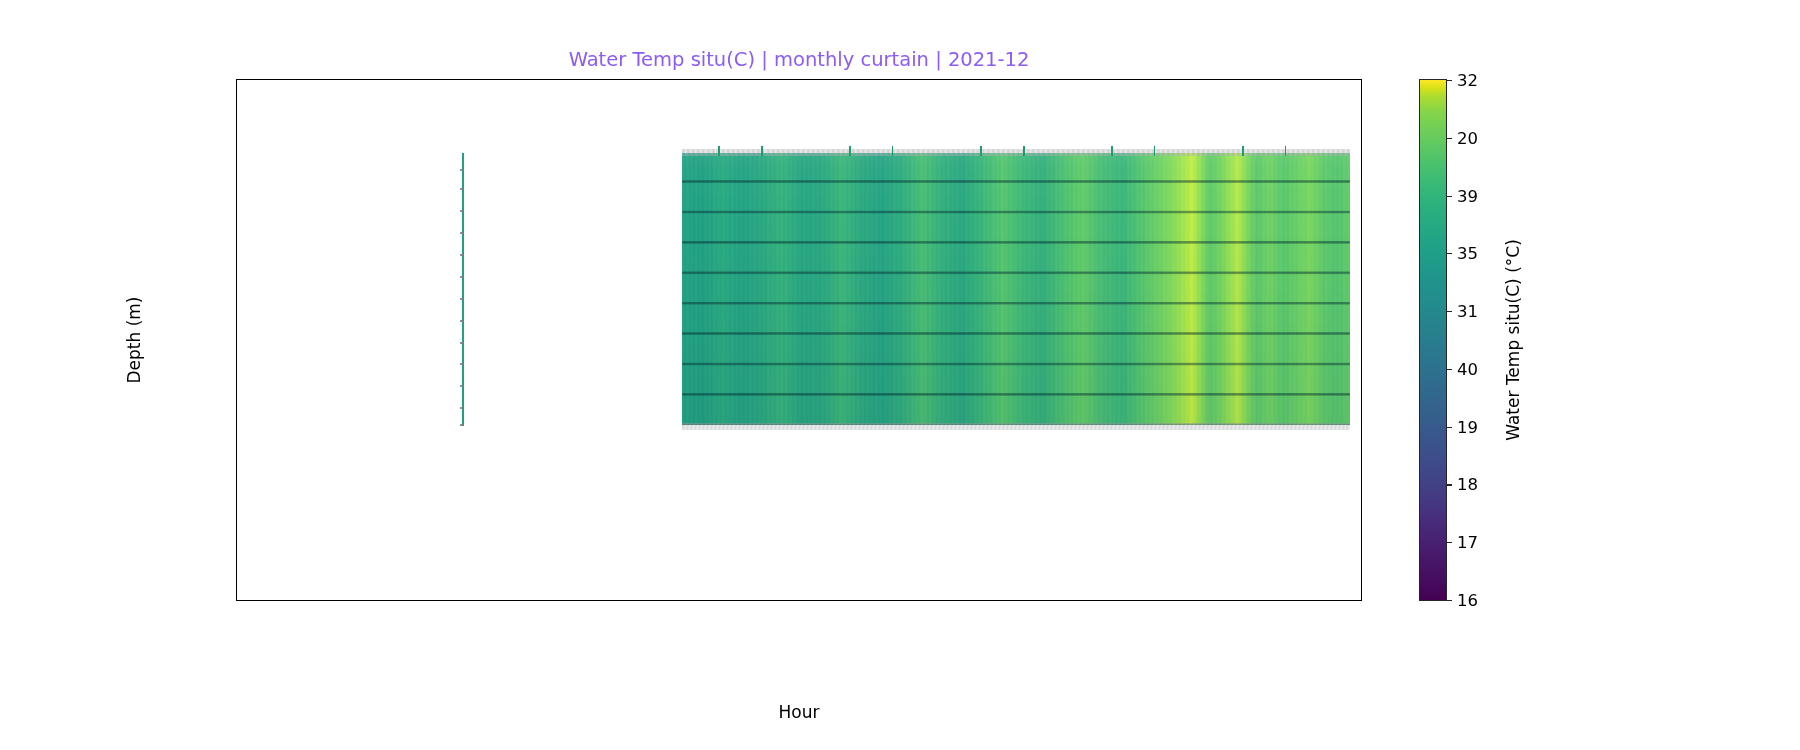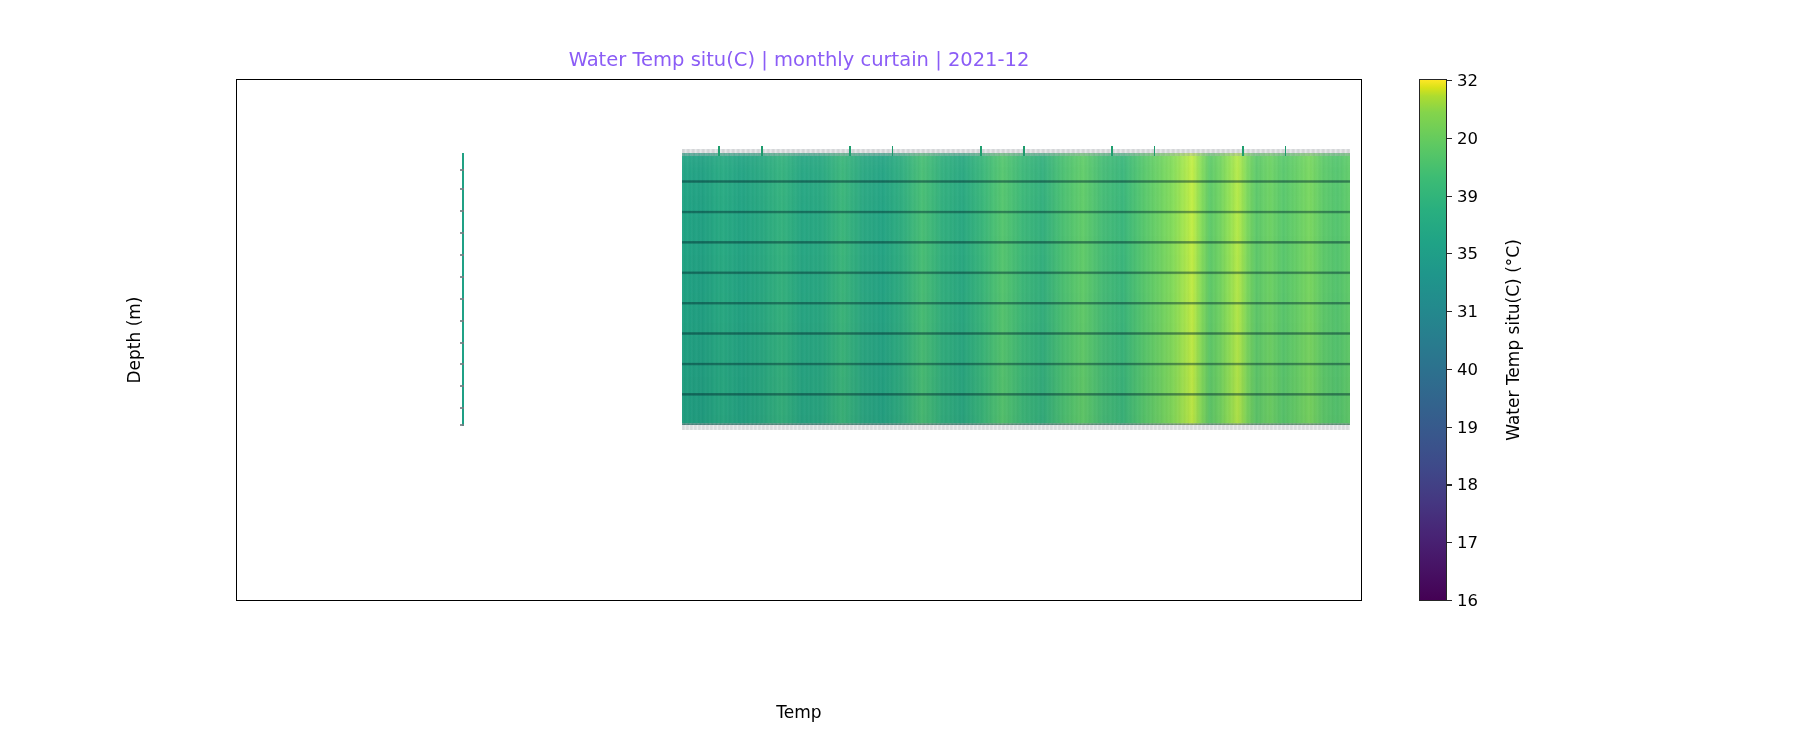--- a/index.html
+++ b/index.html
@@ -377,21 +377,21 @@
         <div class="xtick-mark"></div>
 
       </div>
       <div class="xtick-wrap" style="left:71.0%;bottom:0;">
         <div class="xtick-mark"></div>
 
       </div>
     </div>
 
     <div id="ylabel">Depth (m)</div>
-    <div id="xlabel">Temp</div>
+    <div id="xlabel">Hour</div>
 
     <div id="cbar-axes">
       <div id="cbar-gradient"></div>
 
       <div class="cbtick-wrap" style="top:100%">
         <div class="cbtick-mark"></div>
         <div class="cbtick-label">16</div>
       </div>
       <div class="cbtick-wrap" style="top:88.889%">
         <div class="cbtick-mark"></div>

